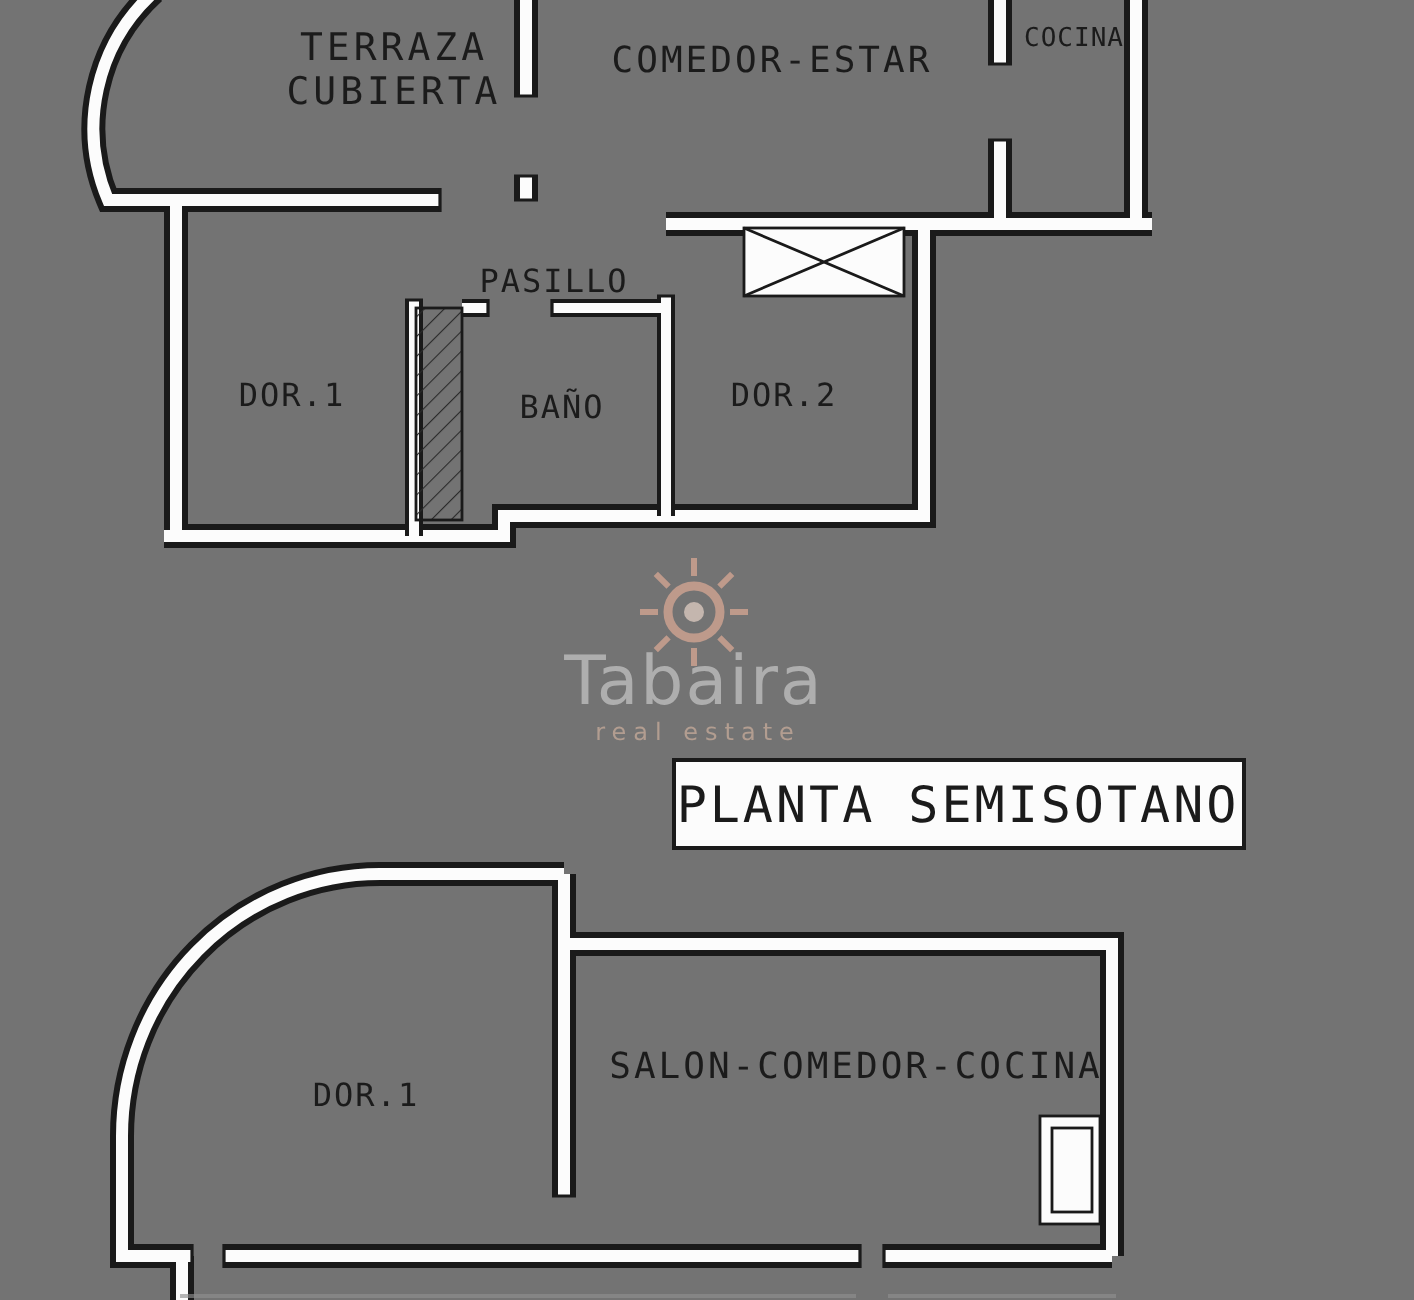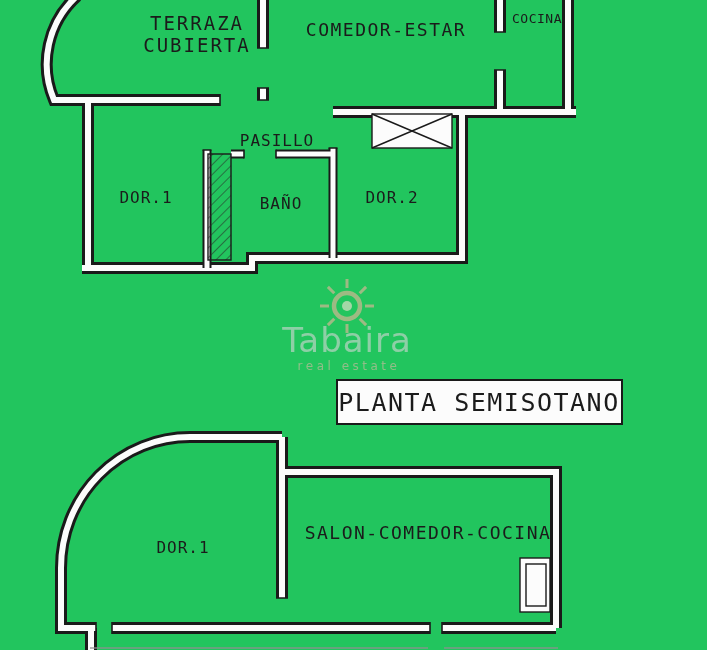--- a/index.html
+++ b/index.html
@@ -1,20 +1,20 @@
 <!DOCTYPE html>
 <html><head>
 <meta charset="utf-8">
 <style>
   html, body { margin: 0; padding: 0; }
   .page {
     position: relative;
     width: 707px;
     height: 650px;
-    background: #22c55e;
+    background: #737373;
     overflow: hidden;
     font-family: "DejaVu Sans Mono", monospace;
   }
   svg { display: block; }
 
   
   .wall-ext       { fill: none; stroke: #1a1a1a; stroke-width: 12; stroke-linecap: butt; }
   .wall-ext-core  { fill: none; stroke: #fcfcfc; stroke-width: 6;  stroke-linecap: butt; }
   .wall-int       { fill: none; stroke: #1a1a1a; stroke-width: 9;  stroke-linecap: butt; }
   .wall-int-core  { fill: none; stroke: #fcfcfc; stroke-width: 5;  stroke-linecap: butt; }

